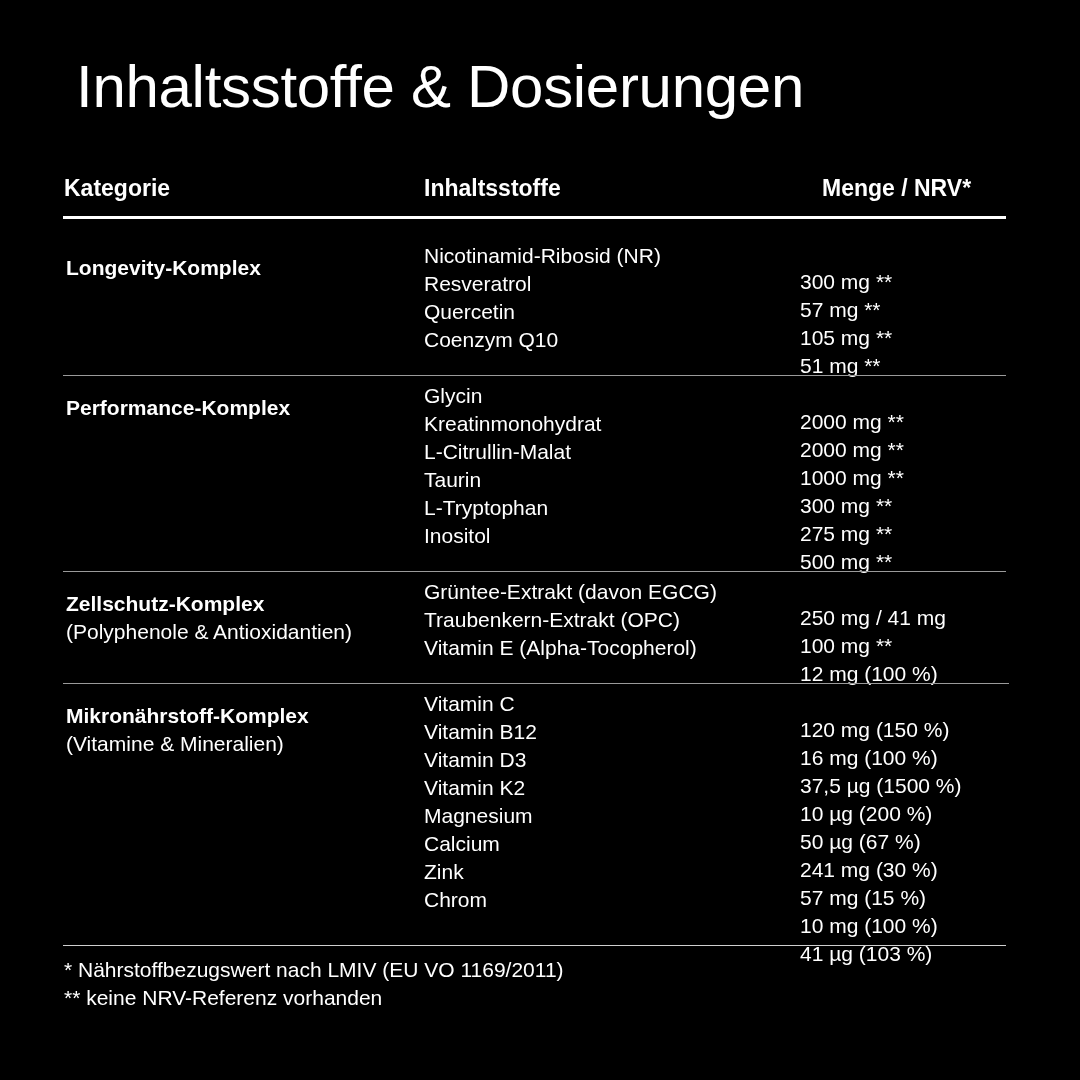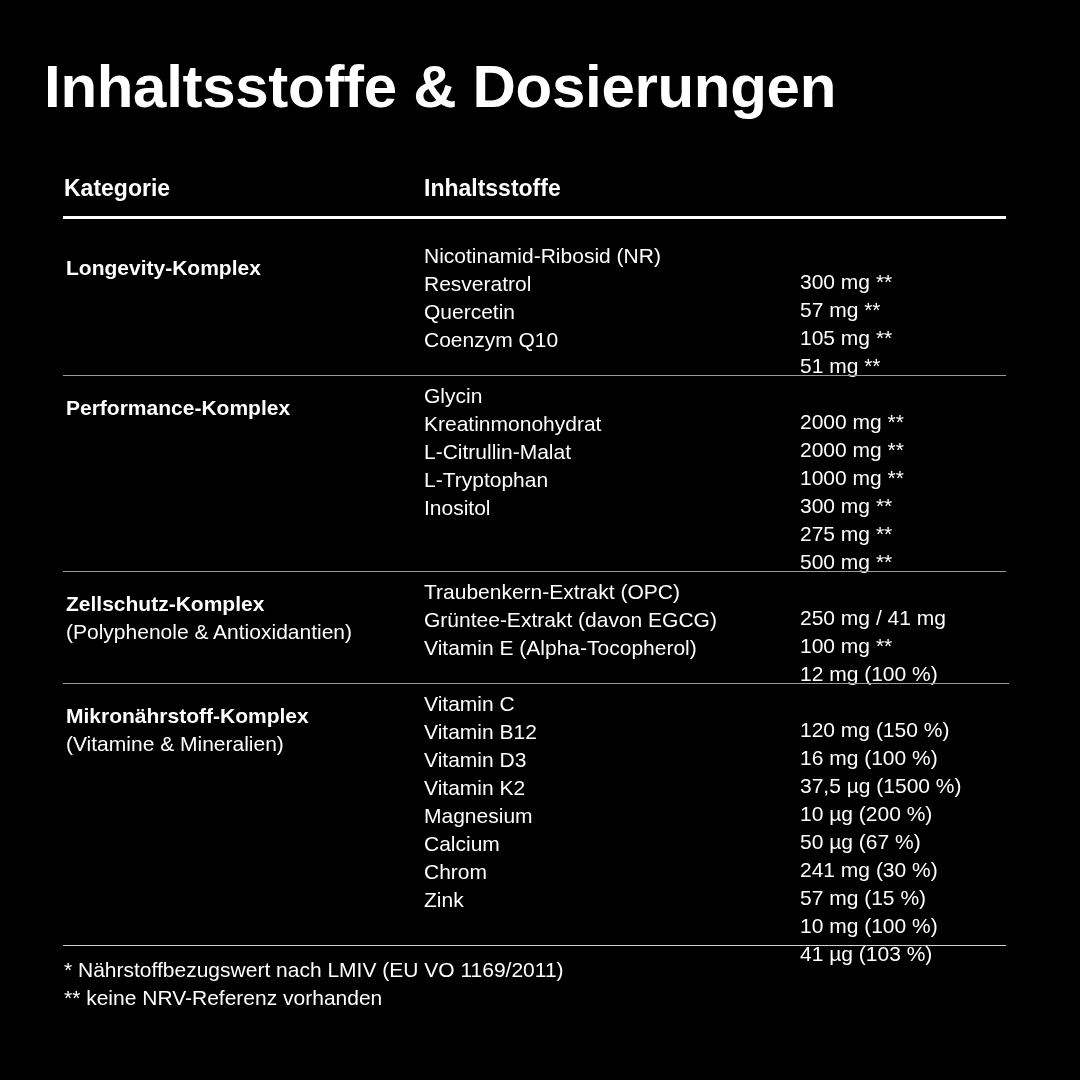--- a/index.html
+++ b/index.html
@@ -15,21 +15,21 @@
       font-family: "Liberation Sans", sans-serif;
       color: #ffffff;
     }
     .title {
       position: absolute;
       top: 52px;
       left: 0;
       width: 880px;
       text-align: center;
       font-size: 60px;
-      font-weight: bold;
+      font-weight: normal;
       letter-spacing: -0.3px;
       line-height: 70px;
       margin: 0;
     }
     .header-row {
       position: absolute;
       top: 172px;
       left: 64px;
       width: 942px;
       height: 32px;
@@ -106,20 +106,21 @@
     }
   </style>
 </head>
 <body>
 
 <h1 class="title">Inhaltsstoffe &amp; Dosierungen</h1>
 
 <div class="header-row">
   <span class="col1">Kategorie</span>
   <span class="col2">Inhaltsstoffe</span>
+  <span class="col3">Menge / NRV*</span>
 </div>
 <div class="header-line"></div>
 
 <div class="section" style="top:242px;">
   <div class="cat">
     <span class="cat-name">Longevity-Komplex</span>
   </div>
   <div class="items">
     <span class="row-text">Nicotinamid-Ribosid (NR)</span>
     <span class="row-text">Resveratrol</span>
@@ -136,42 +137,43 @@
 <div class="divider" style="top:375px;"></div>
 
 <div class="section" style="top:382px;">
   <div class="cat">
     <span class="cat-name">Performance-Komplex</span>
   </div>
   <div class="items">
     <span class="row-text">Glycin</span>
     <span class="row-text">Kreatinmonohydrat</span>
     <span class="row-text">L-Citrullin-Malat</span>
+    <span class="row-text">Taurin</span>
     <span class="row-text">L-Tryptophan</span>
     <span class="row-text">Inositol</span>
   </div>
   <div class="amounts">
     <span class="row-text">2000 mg **</span>
     <span class="row-text">2000 mg **</span>
     <span class="row-text">1000 mg **</span>
     <span class="row-text">300 mg **</span>
     <span class="row-text">275 mg **</span>
     <span class="row-text">500 mg **</span>
   </div>
 </div>
 <div class="divider" style="top:571px;"></div>
 
 <div class="section" style="top:578px;">
   <div class="cat">
     <span class="cat-name">Zellschutz-Komplex</span>
     <span class="cat-sub">(Polyphenole &amp; Antioxidantien)</span>
   </div>
   <div class="items">
+    <span class="row-text">Grüntee-Extrakt (davon EGCG)</span>
     <span class="row-text">Traubenkern-Extrakt (OPC)</span>
-    <span class="row-text">Grüntee-Extrakt (davon EGCG)</span>
     <span class="row-text">Vitamin E (Alpha-Tocopherol)</span>
   </div>
   <div class="amounts">
     <span class="row-text">250 mg / 41 mg</span>
     <span class="row-text">100 mg **</span>
     <span class="row-text">12 mg (100 %)</span>
   </div>
 </div>
 <div class="divider wide" style="top:683px;"></div>
 
@@ -180,22 +182,22 @@
     <span class="cat-name">Mikronährstoff-Komplex</span>
     <span class="cat-sub">(Vitamine &amp; Mineralien)</span>
   </div>
   <div class="items">
     <span class="row-text">Vitamin C</span>
     <span class="row-text">Vitamin B12</span>
     <span class="row-text">Vitamin D3</span>
     <span class="row-text">Vitamin K2</span>
     <span class="row-text">Magnesium</span>
     <span class="row-text">Calcium</span>
+    <span class="row-text">Zink</span>
     <span class="row-text">Chrom</span>
-    <span class="row-text">Zink</span>
   </div>
   <div class="amounts">
     <span class="row-text">120 mg (150 %)</span>
     <span class="row-text">16 mg (100 %)</span>
     <span class="row-text">37,5 µg (1500 %)</span>
     <span class="row-text">10 µg (200 %)</span>
     <span class="row-text">50 µg (67 %)</span>
     <span class="row-text">241 mg (30 %)</span>
     <span class="row-text">57 mg (15 %)</span>
     <span class="row-text">10 mg (100 %)</span>

